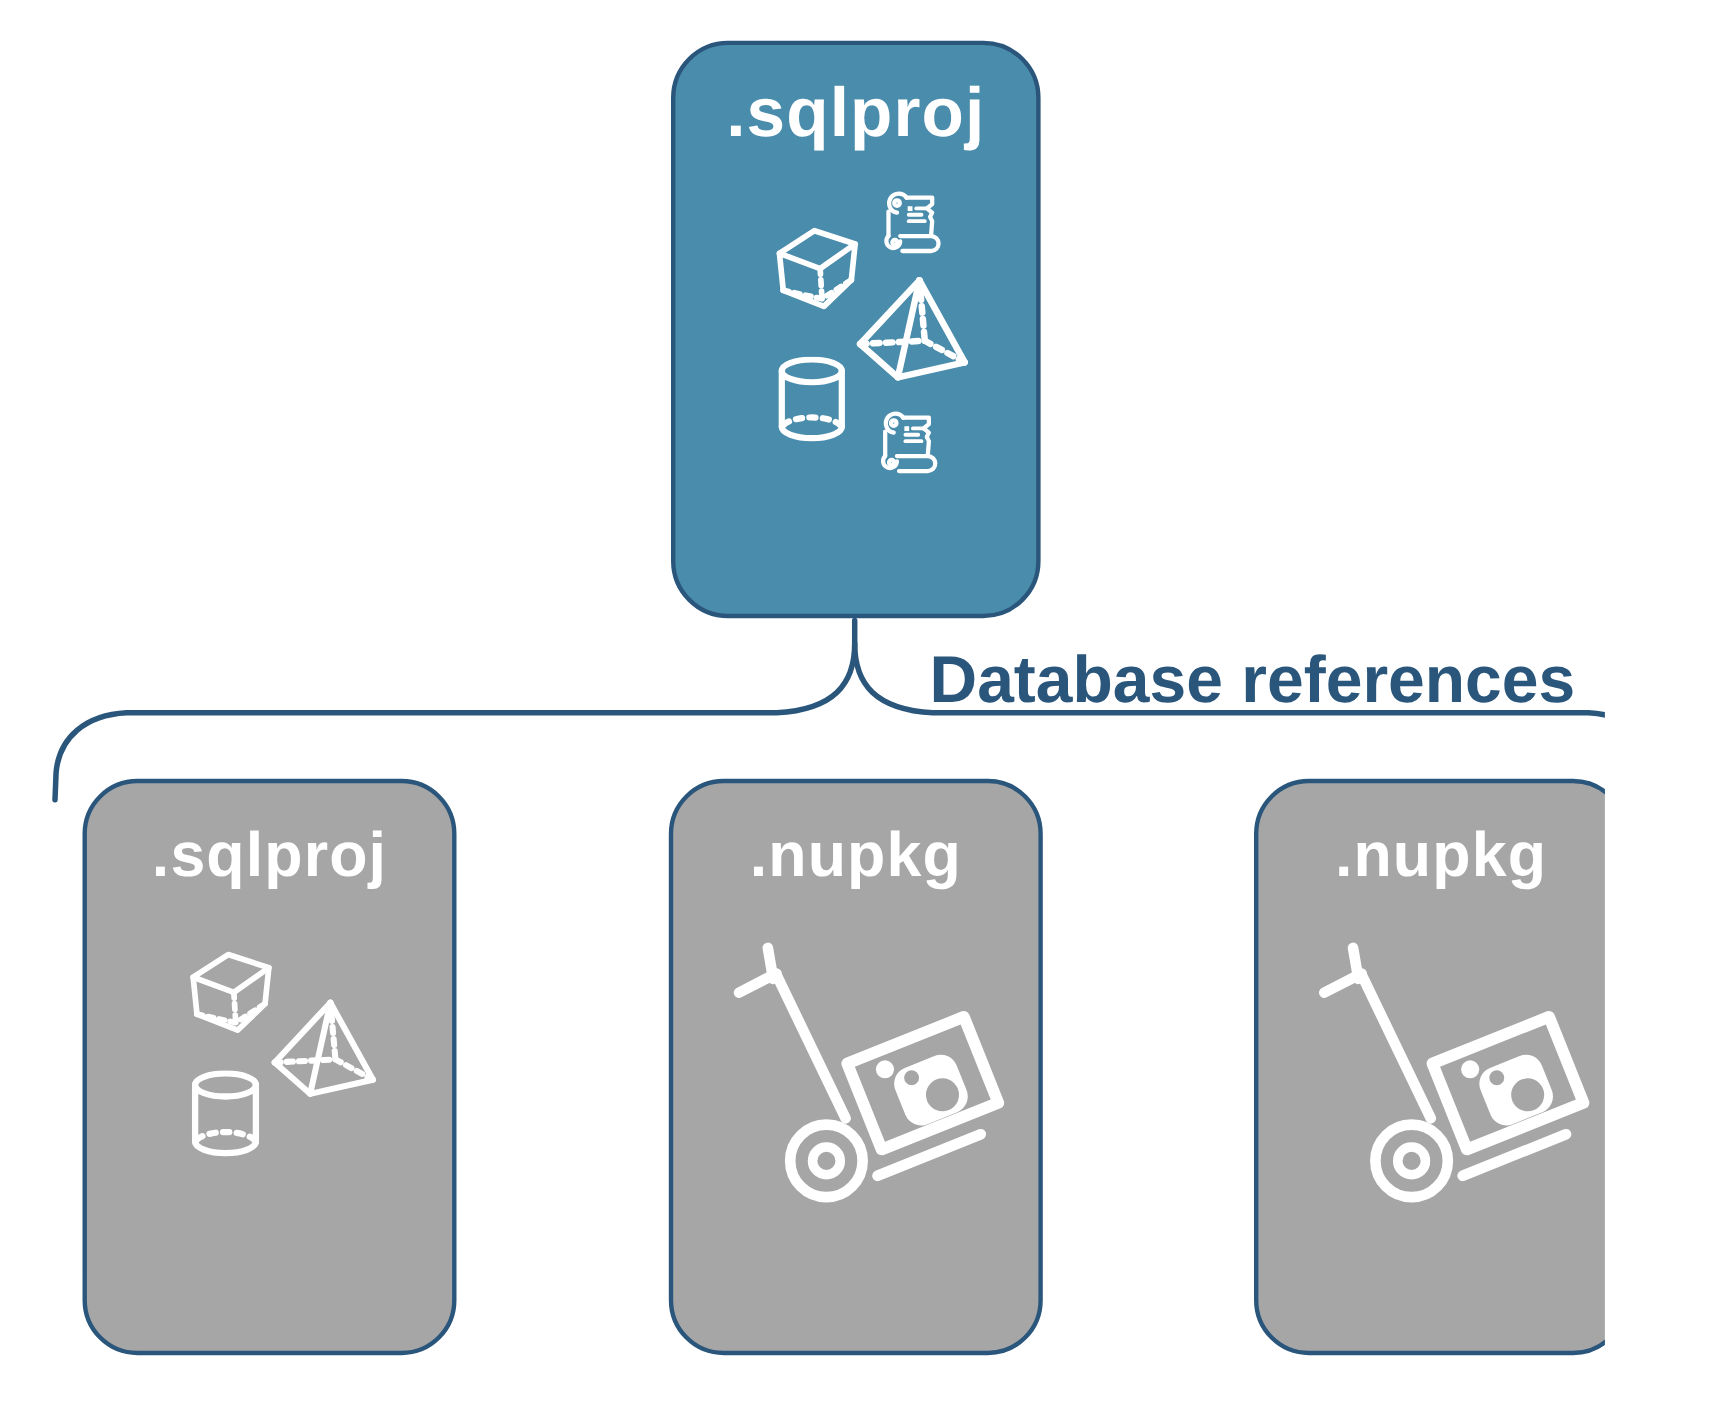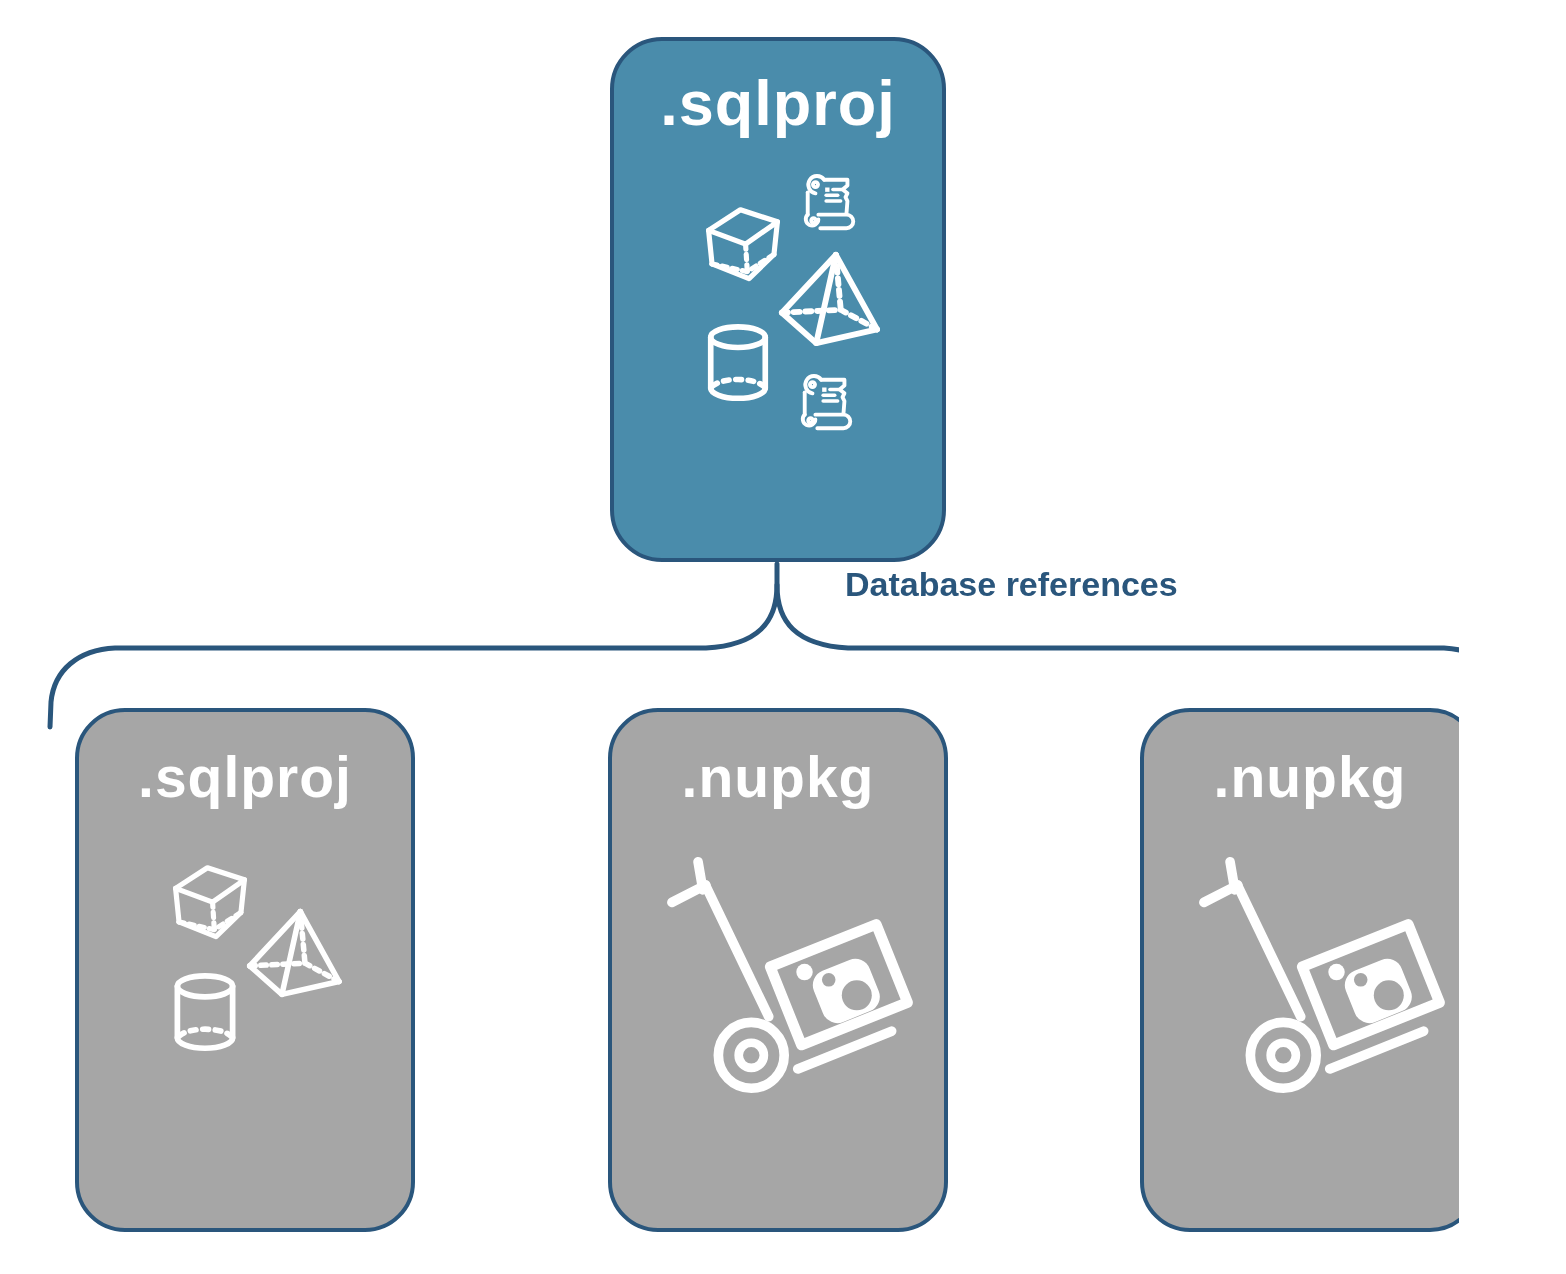--- a/index.html
+++ b/index.html
@@ -24,22 +24,22 @@
   .node-title{display:block;text-align:center;color:#fff;font-weight:bold;
     letter-spacing:1px;}
   .node-root .node-title{padding-top:26px;font-size:63px;}
   .node-child .node-title{padding-top:32px;font-size:57px;}
 
   .icon{position:absolute;color:var(--icon-white);}
   .icon svg{display:block;width:100%;height:100%;}
 
   #connector-overlay{position:absolute;left:0;top:0;width:1566px;height:1274px;
     pointer-events:none;}
-  #connector-label{position:absolute;left:845px;top:565px;
-    font-size:34px;font-weight:bold;color:var(--line-navy);white-space:nowrap;}
+  #connector-label{position:absolute;left:845px;top:583px;
+    font-size:60px;font-weight:bold;color:var(--line-navy);white-space:nowrap;}
 
   .defs-holder{position:absolute;width:0;height:0;overflow:hidden;}
 </style>
 </head>
 <body>
 
 <svg class="defs-holder" aria-hidden="true">
   <defs>
     <symbol id="sym-cube" viewBox="0 0 100 100">
       <g fill="none" stroke="currentColor" stroke-width="6" stroke-linejoin="round" stroke-linecap="round">

